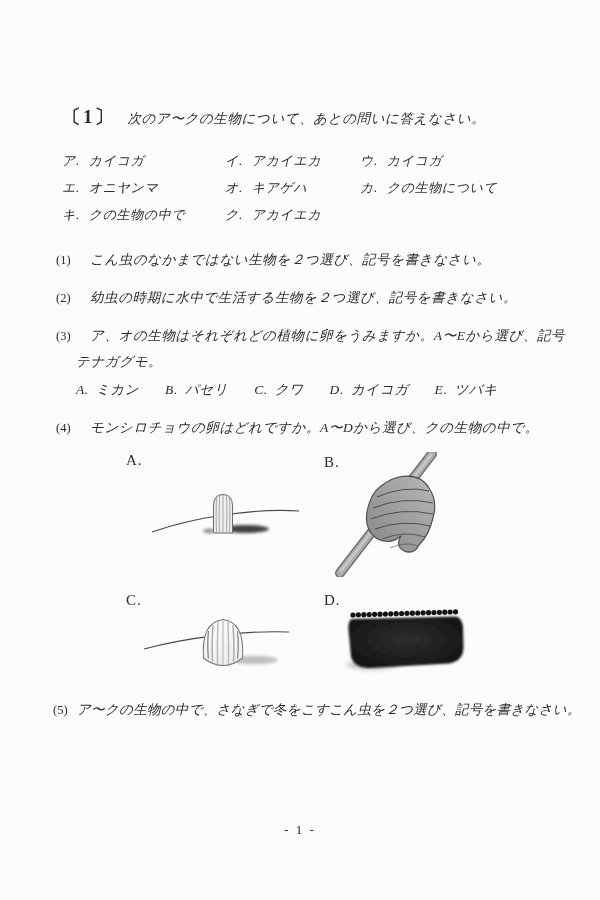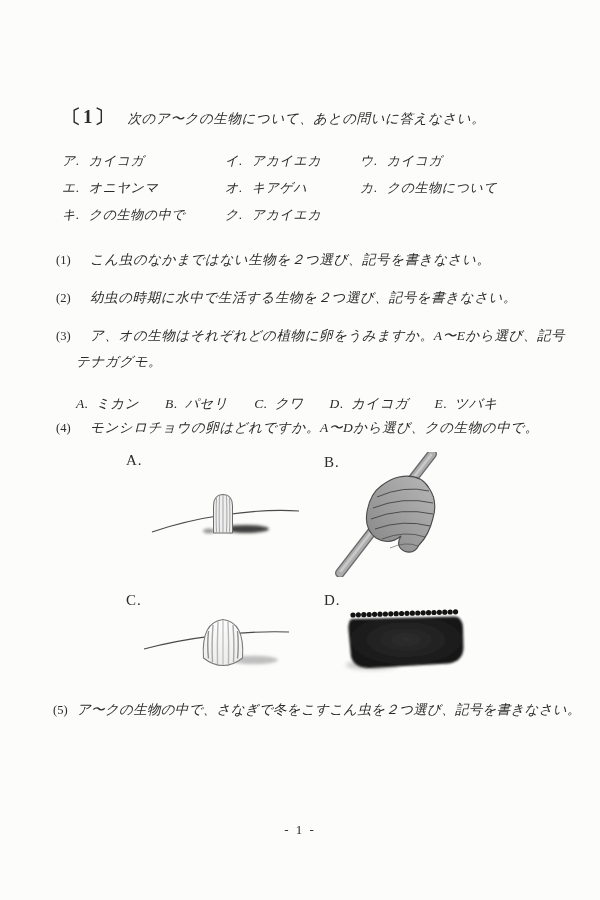--- a/index.html
+++ b/index.html
@@ -17,21 +17,21 @@
   .jp{letter-spacing:0.6px;font-size:13.5px;line-height:1.2;font-style:italic;}
   .title-row{left:62px;top:104px;display:flex;align-items:baseline;}
   .qnum-big{font-size:19px;font-weight:600;letter-spacing:2px;margin-right:12px;white-space:nowrap;}
   .org{white-space:nowrap;font-size:13px;}
   .org-label{margin-right:9px;}
   .q{display:flex;align-items:baseline;left:56px;white-space:nowrap;}
   .qn{font-size:12.5px;flex:0 0 34px;}
   .qn5{flex:0 0 24px;}
   .q5{left:53px;}
   .cont{left:76px;}
-  .opts{left:76px;display:flex;gap:26px;white-space:nowrap;margin-top:14px;}
+  .opts{left:76px;display:flex;gap:26px;white-space:nowrap;}
   .opt-label{margin-right:7px;}
   .fig-label{font-size:15px;letter-spacing:1px;}
   .footer{left:0;top:822px;width:600px;text-align:center;font-size:13px;letter-spacing:2px;}
   svg{display:block;}
 </style>
 </head>
 <body>
 
 <div class="page">
 

